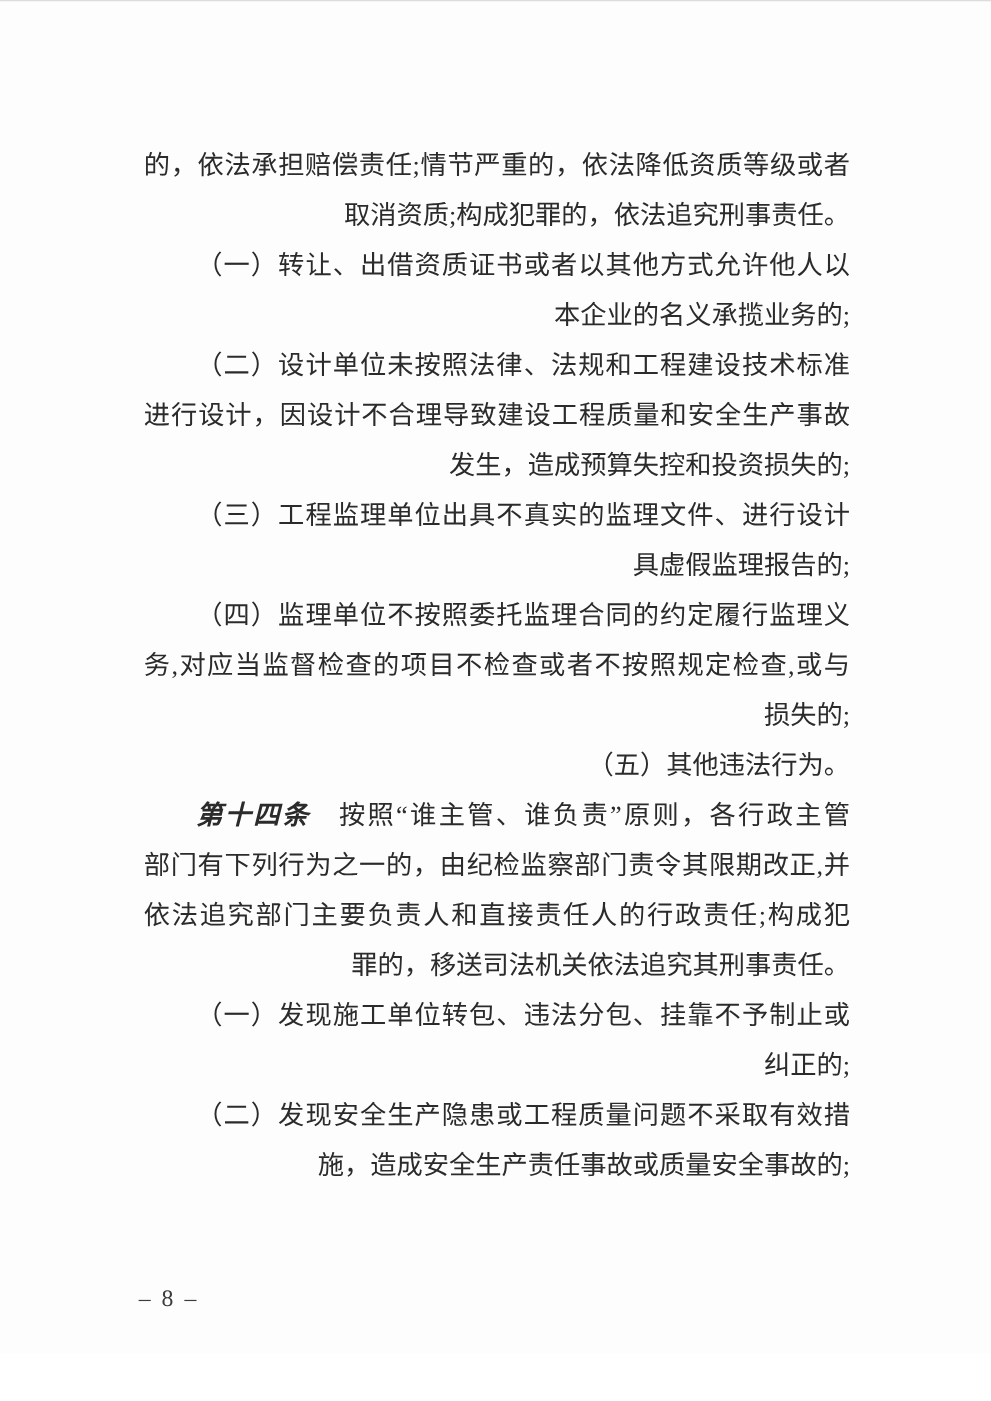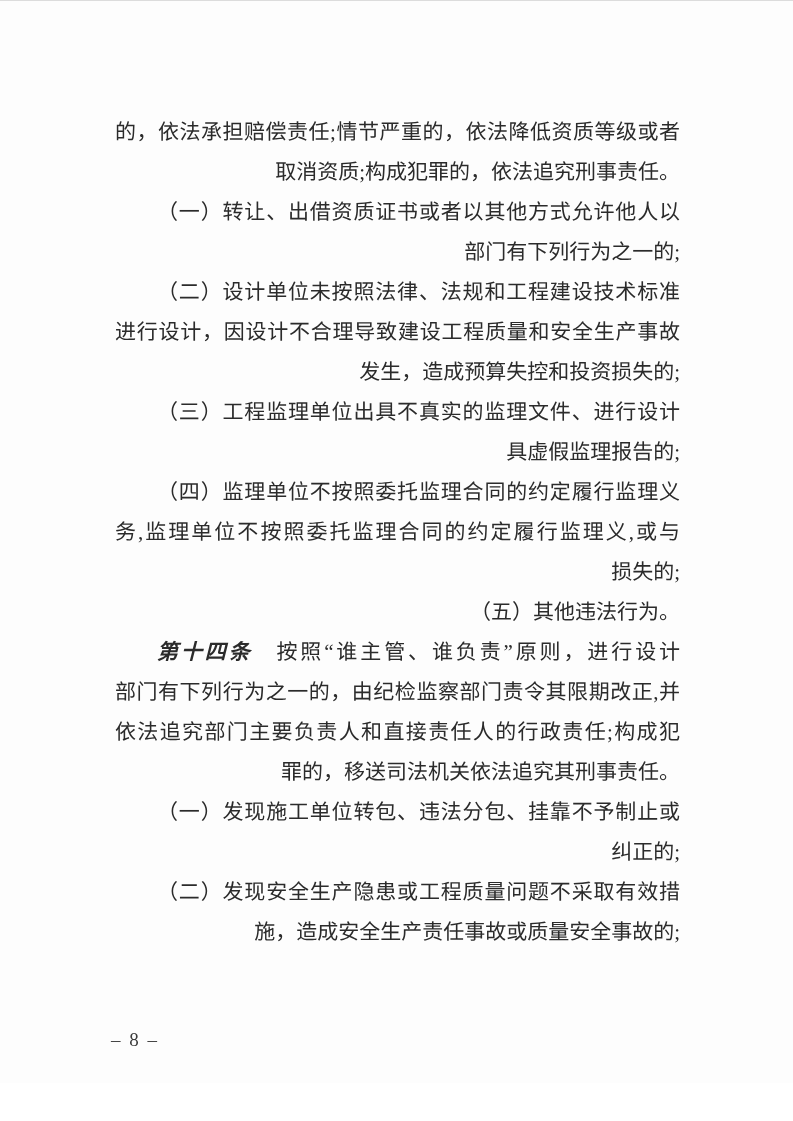--- a/index.html
+++ b/index.html
@@ -55,31 +55,31 @@
 </head>
 <body>
 
 <div class="page">
   <div class="scan-edge"></div>
 
   <div class="body-text">
       <div class="line fill"><span class="seg">的，依法承担赔偿责任;情节严重的，依法降低资质等级或者</span></div>
       <div class="line"><span class="seg">取消资质;构成犯罪的，依法追究刑事责任。</span></div>
       <div class="line indent fill"><span class="seg">（一）转让、出借资质证书或者以其他方式允许他人以</span></div>
-      <div class="line"><span class="seg">部门有下列行为之一的;</span></div>
+      <div class="line"><span class="seg">本企业的名义承揽业务的;</span></div>
       <div class="line indent fill"><span class="seg">（二）设计单位未按照法律、法规和工程建设技术标准</span></div>
       <div class="line fill"><span class="seg">进行设计，因设计不合理导致建设工程质量和安全生产事故</span></div>
       <div class="line"><span class="seg">发生，造成预算失控和投资损失的;</span></div>
       <div class="line indent fill"><span class="seg">（三）工程监理单位出具不真实的监理文件、进行设计</span></div>
       <div class="line"><span class="seg">具虚假监理报告的;</span></div>
       <div class="line indent fill"><span class="seg">（四）监理单位不按照委托监理合同的约定履行监理义</span></div>
-      <div class="line fill"><span class="seg">务,监理单位不按照委托监理合同的约定履行监理义,或与</span></div>
+      <div class="line fill"><span class="seg">务,对应当监督检查的项目不检查或者不按照规定检查,或与</span></div>
       <div class="line"><span class="seg">损失的;</span></div>
       <div class="line indent"><span class="seg">（五）其他违法行为。</span></div>
-      <div class="line indent fill"><span class="seg-bold">第十四条</span><span class="seg">　按照“谁主管、谁负责”原则，进行设计</span></div>
+      <div class="line indent fill"><span class="seg-bold">第十四条</span><span class="seg">　按照“谁主管、谁负责”原则，各行政主管</span></div>
       <div class="line fill"><span class="seg">部门有下列行为之一的，由纪检监察部门责令其限期改正,并</span></div>
       <div class="line fill"><span class="seg">依法追究部门主要负责人和直接责任人的行政责任;构成犯</span></div>
       <div class="line"><span class="seg">罪的，移送司法机关依法追究其刑事责任。</span></div>
       <div class="line indent fill"><span class="seg">（一）发现施工单位转包、违法分包、挂靠不予制止或</span></div>
       <div class="line"><span class="seg">纠正的;</span></div>
       <div class="line indent fill"><span class="seg">（二）发现安全生产隐患或工程质量问题不采取有效措</span></div>
       <div class="line"><span class="seg">施，造成安全生产责任事故或质量安全事故的;</span></div>
     </div>
 
   <div class="page-number">– 8 –</div>

